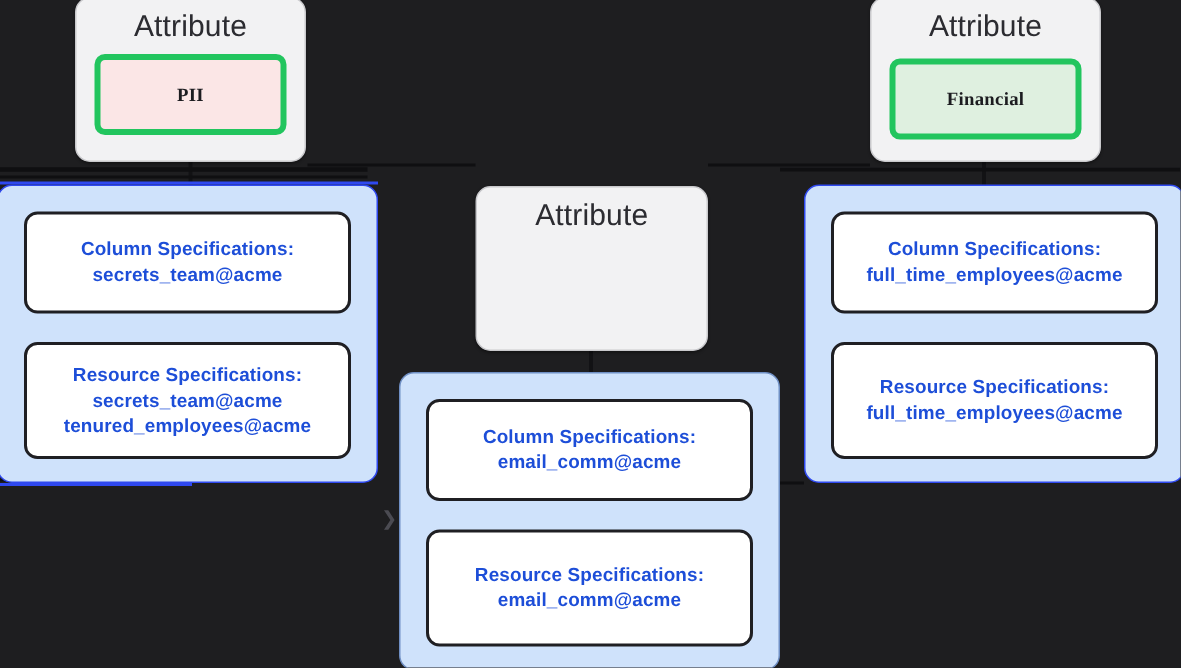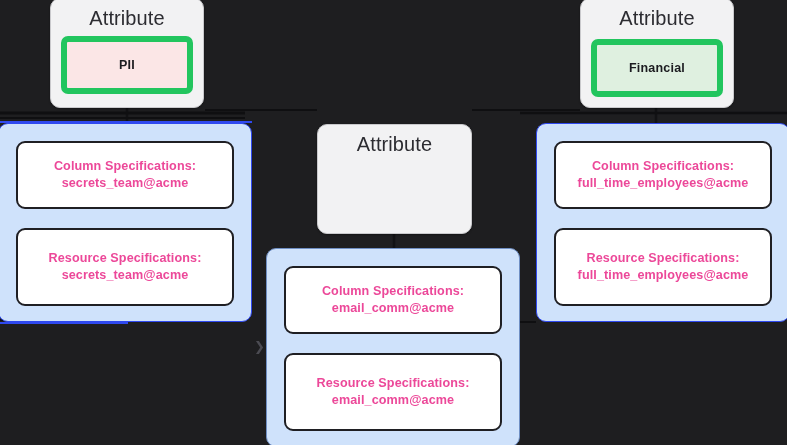--- a/index.html
+++ b/index.html
@@ -39,29 +39,30 @@
   }
   .attr-title {
     font-size: 20px;
     color: #2c2c31;
     font-weight: 400;
     line-height: 20px;
     letter-spacing: .1px;
   }
   .attr-chip {
     margin-top: 8px;
-    border: 6px solid #22c55e;
+    border: 4px solid #22c55e;
     border-radius: 7px;
     display: flex;
     align-items: center;
     justify-content: center;
     font-size: 12.5px;
     font-weight: bold;
     color: #1c1c20;
     letter-spacing: .2px;
+    font-family: Liberation Serif, serif;
   }
   .chip-pii       { background: #fbe6e6; }
   .chip-financial { background: #dff0e0; margin-top: 11px; }
   .chip-email     { background: #fde9b4; }
 
   
   .group {
     background: #cfe2fb;
     border: 1px solid #6f8fc4;
     border-radius: 10px;
@@ -76,21 +77,21 @@
   .spec {
     background: #ffffff;
     border: 2.5px solid #1f1f23;
     border-radius: 9px;
     box-sizing: border-box;
     display: flex;
     flex-direction: column;
     align-items: center;
     justify-content: center;
     text-align: center;
-    color: #ec4899;
+    color: #1d4ed8;
     font-size: 12.6px;
     font-weight: bold;
     line-height: 17px;
     letter-spacing: .1px;
     padding: 4px 6px;
   }
   .spec-line { display: block; white-space: nowrap; }
 
   
   .edge-svg {
@@ -154,20 +155,21 @@
   </div>
 
   <div class="node group selected" style="left:-2px; top:123px; width:254px; height:199px; padding-top:17px; gap:19px;">
     <div class="spec" style="width:218px; height:68px;">
       <span class="spec-line">Column Specifications:</span>
       <span class="spec-line">secrets_team@acme</span>
     </div>
     <div class="spec" style="width:218px; height:78px;">
       <span class="spec-line">Resource Specifications:</span>
       <span class="spec-line">secrets_team@acme</span>
+      <span class="spec-line">tenured_employees@acme</span>
     </div>
   </div>
   <div class="sel-strip" style="left:-2px; top:121px; width:254px;"></div>
   <div class="sel-strip" style="left:-2px; top:322px; width:130px;"></div>
 
   <div class="node group" style="left:266px; top:248px; width:254px; height:199px; padding-top:17px; gap:19px;">
     <div class="spec" style="width:218px; height:68px;">
       <span class="spec-line">Column Specifications:</span>
       <span class="spec-line">email_comm@acme</span>
     </div>

